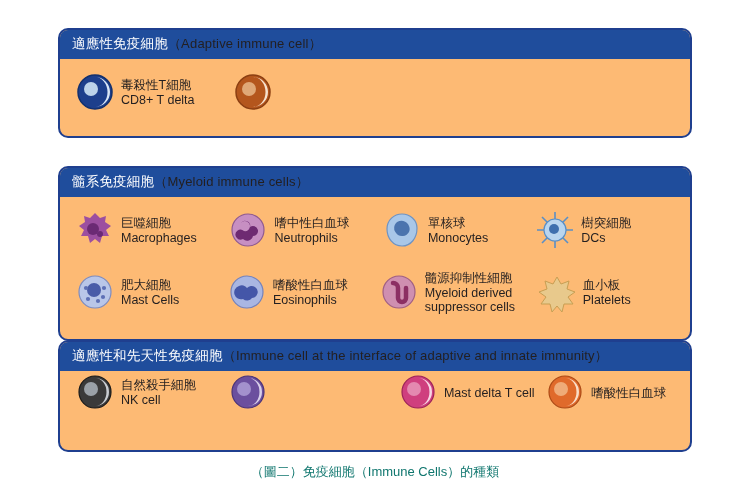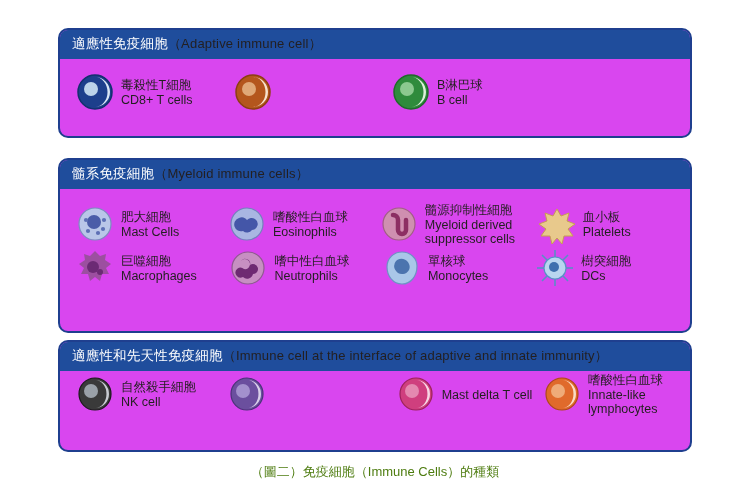--- a/index.html
+++ b/index.html
@@ -11,21 +11,21 @@
     overflow:hidden;
   }
   .page{position:relative;width:750px;height:500px;}
 
   .section{
     position:absolute;
     left:58px;
     width:634px;
     border:2px solid #1f3f8f;
     border-radius:10px;
-    background:#d946ef;
+    background:#fdba74;
     box-sizing:border-box;
     overflow:hidden;
   }
   .sec-header{
     background:#1f4d9c;
     color:#ffffff;
     font-size:13.5px;
     padding:6px 12px 7px 12px;
     line-height:1.15;
     letter-spacing:0.2px;
@@ -51,26 +51,26 @@
 
   .ico{flex:0 0 auto;position:relative;}
   svg{display:block;}
 
   .caption{
     position:absolute;
     left:0;right:0;
     top:463px;
     text-align:center;
     font-size:13px;
-    color:#4d7c0f;
+    color:#0f766e;
   }
 
   
   #sec-adaptive{top:28px;height:110px;}
-  #sec-myeloid{top:158px;height:175px;}
+  #sec-myeloid{top:166px;height:175px;}
   #sec-interface{top:340px;height:112px;}
 
   #sec-adaptive .sec-body{padding-top:12px;}
   #sec-myeloid .sec-body{padding-top:12px;}
   #sec-interface .sec-body{padding-top:0;}
 
   .r1{margin-bottom:18px;}
 </style>
 </head>
 <body>
@@ -88,126 +88,46 @@
           <span class="ico">
             <svg width="42" height="42" viewBox="0 0 42 42">
               <circle cx="21" cy="21" r="17" fill="#1d3f8c"></circle>
               <circle cx="21" cy="21" r="17" fill="none" stroke="#12306e" stroke-width="1.5"></circle>
               <path d="M21 6 a15 15 0 0 1 0 30 a10 12 0 0 0 0 -30" fill="#d9e6f5"></path>
               <circle cx="17" cy="18" r="7" fill="#bcd3ea"></circle>
             </svg>
           </span>
           <span class="txt">
             <div class="zh">毒殺性T細胞</div>
-            <div class="en">CD8+ T cells</div>
+            <div class="en">CD8+ T delta</div>
           </span>
         </div>
 
         <div class="cell" style="width:158px">
           <span class="ico">
             <svg width="42" height="42" viewBox="0 0 42 42">
               <circle cx="21" cy="21" r="17" fill="#b4561d"></circle>
               <circle cx="21" cy="21" r="17" fill="none" stroke="#8c3f12" stroke-width="1.5"></circle>
               <path d="M21 6 a15 15 0 0 1 0 30 a10 12 0 0 0 0 -30" fill="#f6e2cf"></path>
               <circle cx="17" cy="18" r="7" fill="#e0a877"></circle>
             </svg>
           </span>
         </div>
 
 
-        <div class="cell" style="width:150px">
-          <span class="ico">
-            <svg width="42" height="42" viewBox="0 0 42 42">
-              <circle cx="21" cy="21" r="17" fill="#2f8b3c"></circle>
-              <circle cx="21" cy="21" r="17" fill="none" stroke="#1f6b2a" stroke-width="1.5"></circle>
-              <path d="M21 6 a15 15 0 0 1 0 30 a10 12 0 0 0 0 -30" fill="#dff0dc"></path>
-              <circle cx="17" cy="18" r="7" fill="#8cc98f"></circle>
-            </svg>
-          </span>
-          <span class="txt">
-            <div class="zh">B淋巴球</div>
-            <div class="en">B cell</div>
-          </span>
-        </div>
 
       </div>
     </div>
   </div>
 
   <div class="section" id="sec-myeloid">
     <div class="sec-header">
       <span>髓系免疫細胞</span><span class="en">（Myeloid  immune cells）</span>
     </div>
     <div class="sec-body">
-
-      <div class="row">
-
-        <div class="cell" style="width:158px">
-          <span class="ico">
-            <svg width="42" height="42" viewBox="0 0 42 42">
-              <circle cx="21" cy="21" r="16" fill="#b9c6e8"></circle>
-              <circle cx="21" cy="21" r="16" fill="none" stroke="#7d8cc0" stroke-width="1.2"></circle>
-              <circle cx="20" cy="19" r="7" fill="#4a5ca8"></circle>
-              <g fill="#5d6fb5">
-                <circle cx="29" cy="26" r="2.1"></circle>
-                  <circle cx="24" cy="30" r="2.1"></circle>
-                <circle cx="14" cy="28" r="2.1"></circle>
-                  <circle cx="30" cy="17" r="2.1"></circle>
-                <circle cx="12" cy="17" r="2.1"></circle>
-              </g>
-            </svg>
-          </span>
-          <span class="txt">
-            <div class="zh">肥大細胞</div>
-            <div class="en">Mast Cells</div>
-          </span>
-        </div>
-
-        <div class="cell" style="width:158px">
-          <span class="ico">
-            <svg width="42" height="42" viewBox="0 0 42 42">
-              <circle cx="21" cy="21" r="16" fill="#a9b6e2"></circle>
-              <circle cx="21" cy="21" r="16" fill="none" stroke="#7382bd" stroke-width="1.2"></circle>
-              <path d="M13 15 a6 6 0 0 1 8 2 a6 6 0 0 1 8 -1 a6 6 0 0 1 -3 11 a6 6 0 0 1 -9 1 a6 6 0 0 1 -4 -13z" fill="#4456a8"></path>
-            </svg>
-          </span>
-          <span class="txt">
-            <div class="zh">嗜酸性白血球</div>
-            <div class="en">Eosinophils</div>
-          </span>
-        </div>
-
-        <div class="cell" style="width:158px">
-          <span class="ico">
-            <svg width="42" height="42" viewBox="0 0 42 42">
-              <circle cx="21" cy="21" r="16" fill="#cf8fb0"></circle>
-              <circle cx="21" cy="21" r="16" fill="none" stroke="#a05f83" stroke-width="1.2"></circle>
-              <path d="M15 12 a5 5 0 0 1 5 5 l0 10 a4 4 0 0 0 8 0 l0 -10" fill="none" stroke="#8c2f63" stroke-width="4.5" stroke-linecap="round"></path>
-            </svg>
-          </span>
-          <span class="txt">
-            <div class="zh">髓源抑制性細胞</div>
-            <div class="en wrap" style="width:115px">Myeloid derived suppressor cells</div>
-          </span>
-        </div>
-
-        <div class="cell" style="width:150px">
-          <span class="ico">
-            <svg width="42" height="42" viewBox="0 0 42 42">
-              <path d="M21 6 l4 7 8 -3 -2 8 8 3 -7 5 5 7 -9 0 -2 8 -5 -6 -5 6 -2 -8 -9 0 5 -7 -7 -5 8 -3 -2 -8 8 3z" fill="#e8c98c"></path>
-              <path d="M21 6 l4 7 8 -3 -2 8 8 3 -7 5 5 7 -9 0 -2 8 -5 -6 -5 6 -2 -8 -9 0 5 -7 -7 -5 8 -3 -2 -8 8 3z" fill="none" stroke="#c79e53" stroke-width="1"></path>
-            </svg>
-          </span>
-          <span class="txt">
-            <div class="zh">血小板</div>
-            <div class="en">Platelets</div>
-          </span>
-        </div>
-
-      </div>
 
       <div class="row r1">
 
         <div class="cell" style="width:158px">
           <span class="ico">
             <svg width="42" height="42" viewBox="0 0 42 42">
               <path d="M21 4 l5 5 6 -2 -1 6 6 4 -5 4 3 6 -7 0 -2 7 -5 -4 -5 4 -2 -7 -7 0 3 -6 -5 -4 6 -4 -1 -6 6 2z" fill="#9c4fa0"></path>
               <circle cx="19" cy="20" r="6" fill="#6b2a74"></circle>
               <circle cx="26" cy="25" r="3" fill="#6b2a74"></circle>
             </svg>
@@ -263,20 +183,86 @@
               <circle cx="20" cy="20" r="5" fill="#3e6fae"></circle>
             </svg>
           </span>
           <span class="txt">
             <div class="zh">樹突細胞</div>
             <div class="en">DCs</div>
           </span>
         </div>
 
       </div>
+
+      <div class="row">
+
+        <div class="cell" style="width:158px">
+          <span class="ico">
+            <svg width="42" height="42" viewBox="0 0 42 42">
+              <circle cx="21" cy="21" r="16" fill="#b9c6e8"></circle>
+              <circle cx="21" cy="21" r="16" fill="none" stroke="#7d8cc0" stroke-width="1.2"></circle>
+              <circle cx="20" cy="19" r="7" fill="#4a5ca8"></circle>
+              <g fill="#5d6fb5">
+                <circle cx="29" cy="26" r="2.1"></circle>
+                  <circle cx="24" cy="30" r="2.1"></circle>
+                <circle cx="14" cy="28" r="2.1"></circle>
+                  <circle cx="30" cy="17" r="2.1"></circle>
+                <circle cx="12" cy="17" r="2.1"></circle>
+              </g>
+            </svg>
+          </span>
+          <span class="txt">
+            <div class="zh">肥大細胞</div>
+            <div class="en">Mast Cells</div>
+          </span>
+        </div>
+
+        <div class="cell" style="width:158px">
+          <span class="ico">
+            <svg width="42" height="42" viewBox="0 0 42 42">
+              <circle cx="21" cy="21" r="16" fill="#a9b6e2"></circle>
+              <circle cx="21" cy="21" r="16" fill="none" stroke="#7382bd" stroke-width="1.2"></circle>
+              <path d="M13 15 a6 6 0 0 1 8 2 a6 6 0 0 1 8 -1 a6 6 0 0 1 -3 11 a6 6 0 0 1 -9 1 a6 6 0 0 1 -4 -13z" fill="#4456a8"></path>
+            </svg>
+          </span>
+          <span class="txt">
+            <div class="zh">嗜酸性白血球</div>
+            <div class="en">Eosinophils</div>
+          </span>
+        </div>
+
+        <div class="cell" style="width:158px">
+          <span class="ico">
+            <svg width="42" height="42" viewBox="0 0 42 42">
+              <circle cx="21" cy="21" r="16" fill="#cf8fb0"></circle>
+              <circle cx="21" cy="21" r="16" fill="none" stroke="#a05f83" stroke-width="1.2"></circle>
+              <path d="M15 12 a5 5 0 0 1 5 5 l0 10 a4 4 0 0 0 8 0 l0 -10" fill="none" stroke="#8c2f63" stroke-width="4.5" stroke-linecap="round"></path>
+            </svg>
+          </span>
+          <span class="txt">
+            <div class="zh">髓源抑制性細胞</div>
+            <div class="en wrap" style="width:115px">Myeloid derived suppressor cells</div>
+          </span>
+        </div>
+
+        <div class="cell" style="width:150px">
+          <span class="ico">
+            <svg width="42" height="42" viewBox="0 0 42 42">
+              <path d="M21 6 l4 7 8 -3 -2 8 8 3 -7 5 5 7 -9 0 -2 8 -5 -6 -5 6 -2 -8 -9 0 5 -7 -7 -5 8 -3 -2 -8 8 3z" fill="#e8c98c"></path>
+              <path d="M21 6 l4 7 8 -3 -2 8 8 3 -7 5 5 7 -9 0 -2 8 -5 -6 -5 6 -2 -8 -9 0 5 -7 -7 -5 8 -3 -2 -8 8 3z" fill="none" stroke="#c79e53" stroke-width="1"></path>
+            </svg>
+          </span>
+          <span class="txt">
+            <div class="zh">血小板</div>
+            <div class="en">Platelets</div>
+          </span>
+        </div>
+
+      </div>
     </div>
   </div>
 
   <div class="section" id="sec-interface">
     <div class="sec-header">
       <span>適應性和先天性免疫細胞</span><span class="en">（Immune cell at the interface of adaptive and innate immunity）</span>
     </div>
     <div class="sec-body">
       <div class="row">
 
@@ -324,21 +310,20 @@
           <span class="ico">
             <svg width="42" height="42" viewBox="0 0 42 42">
               <circle cx="21" cy="21" r="16" fill="#e06a2b"></circle>
               <circle cx="21" cy="21" r="16" fill="none" stroke="#ad4a16" stroke-width="1.2"></circle>
               <path d="M21 7 a14 14 0 0 1 0 28 a9 11 0 0 0 0 -28" fill="#f9ddc7"></path>
               <circle cx="17" cy="18" r="7" fill="#efab78"></circle>
             </svg>
           </span>
           <span class="txt">
             <div class="zh">嗜酸性白血球</div>
-            <div class="en wrap" style="width:92px">Innate-like lymphocytes</div>
           </span>
         </div>
 
       </div>
     </div>
   </div>
 
   <div class="caption">（圖二）免疫細胞（Immune Cells）的種類</div>
 
 </div>

